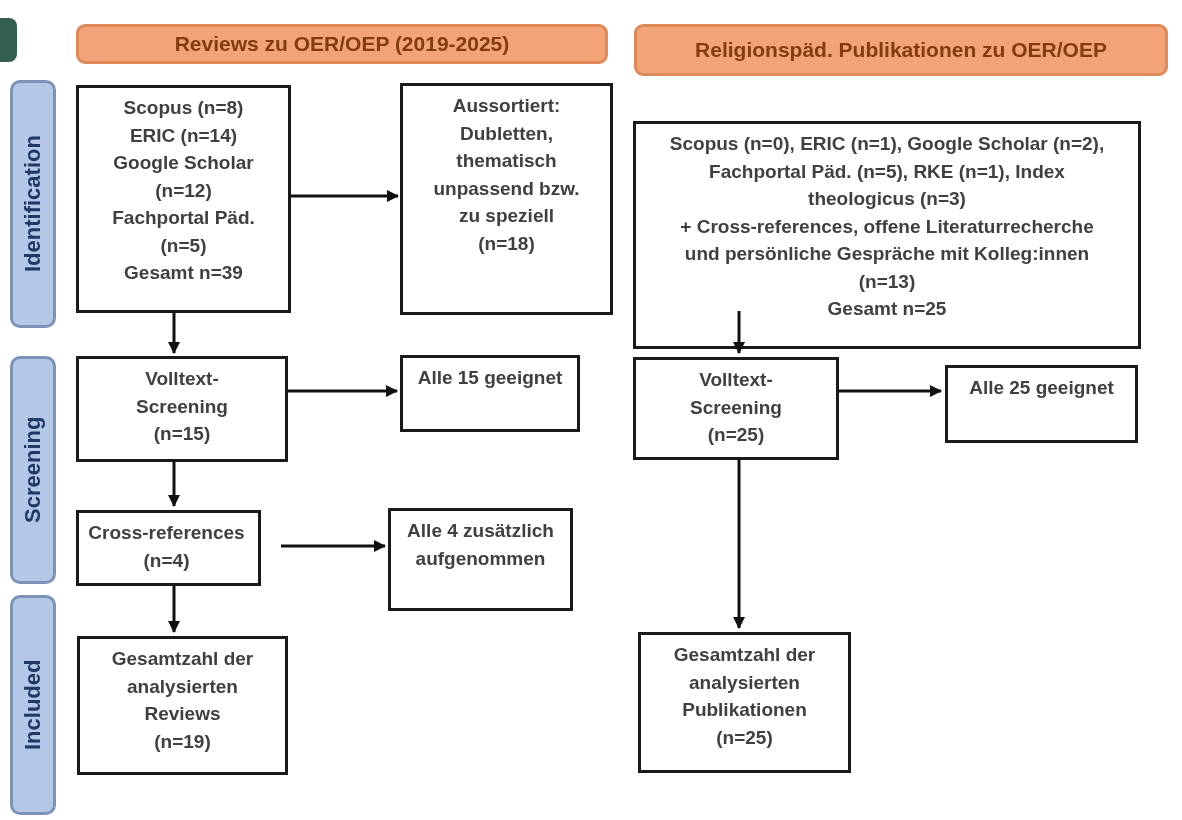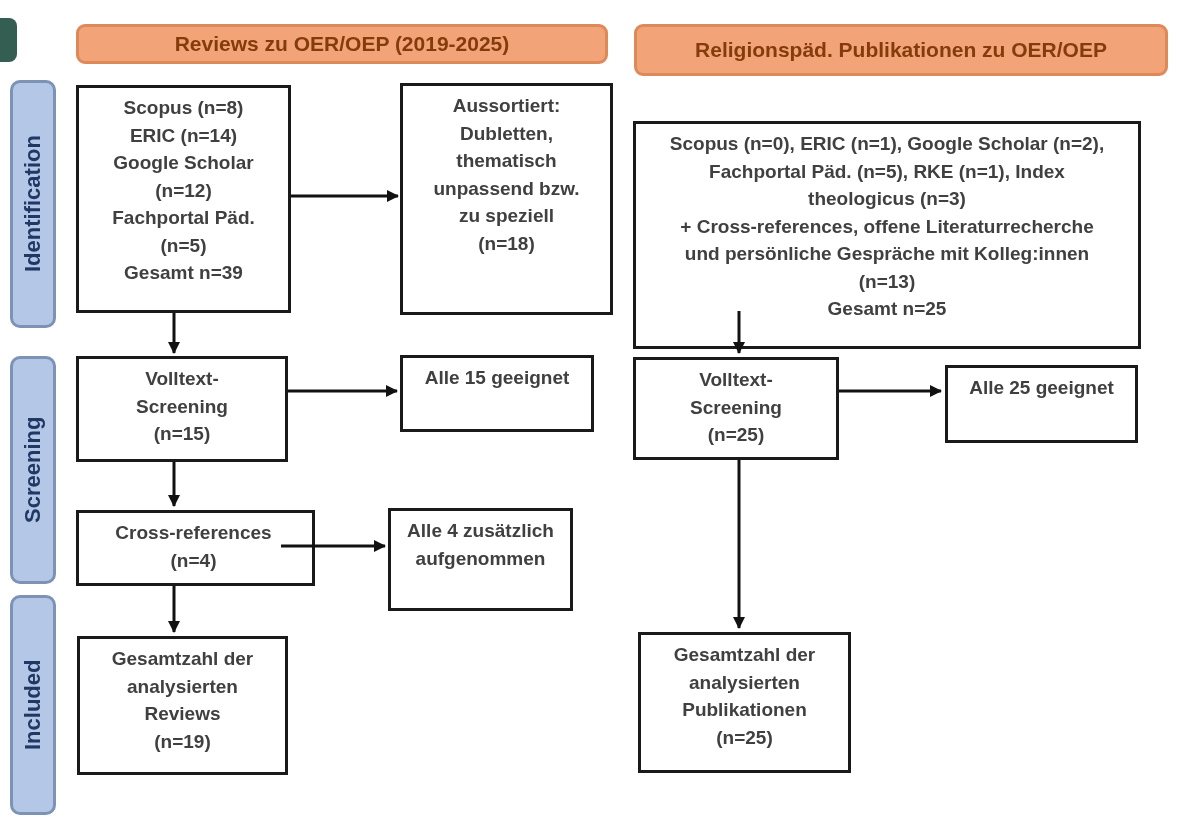--- a/index.html
+++ b/index.html
@@ -87,22 +87,22 @@
 Gesamt n=39</div>
   <div class="box" style="left:400px; top:83px; width:213px; height:232px;">Aussortiert:
 Dubletten,
 thematisch
 unpassend bzw.
 zu speziell
 (n=18)</div>
   <div class="box" style="left:76px; top:356px; width:212px; height:106px;">Volltext-
 Screening
 (n=15)</div>
-  <div class="box" style="left:400px; top:355px; width:194px; height:77px;">Alle 15 geeignet</div>
-  <div class="box" style="left:76px; top:510px; width:239px; height:76px;padding-left:6px;">Cross-references
+  <div class="box" style="left:400px; top:355px; width:180px; height:77px;">Alle 15 geeignet</div>
+  <div class="box" style="left:76px; top:510px; width:185px; height:76px;padding-left:6px;">Cross-references
 (n=4)</div>
   <div class="box" style="left:388px; top:508px; width:185px; height:103px;">Alle 4 zusätzlich
 aufgenommen</div>
   <div class="box" style="left:77px; top:636px; width:211px; height:139px;">Gesamtzahl der
 analysierten
 Reviews
 (n=19)</div>
 
   <div class="box" style="left:633px; top:83px; width:508px; height:228px;margin-top:38px;">Scopus (n=0), ERIC (n=1), Google Scholar (n=2),
 Fachportal Päd. (n=5), RKE (n=1), Index

